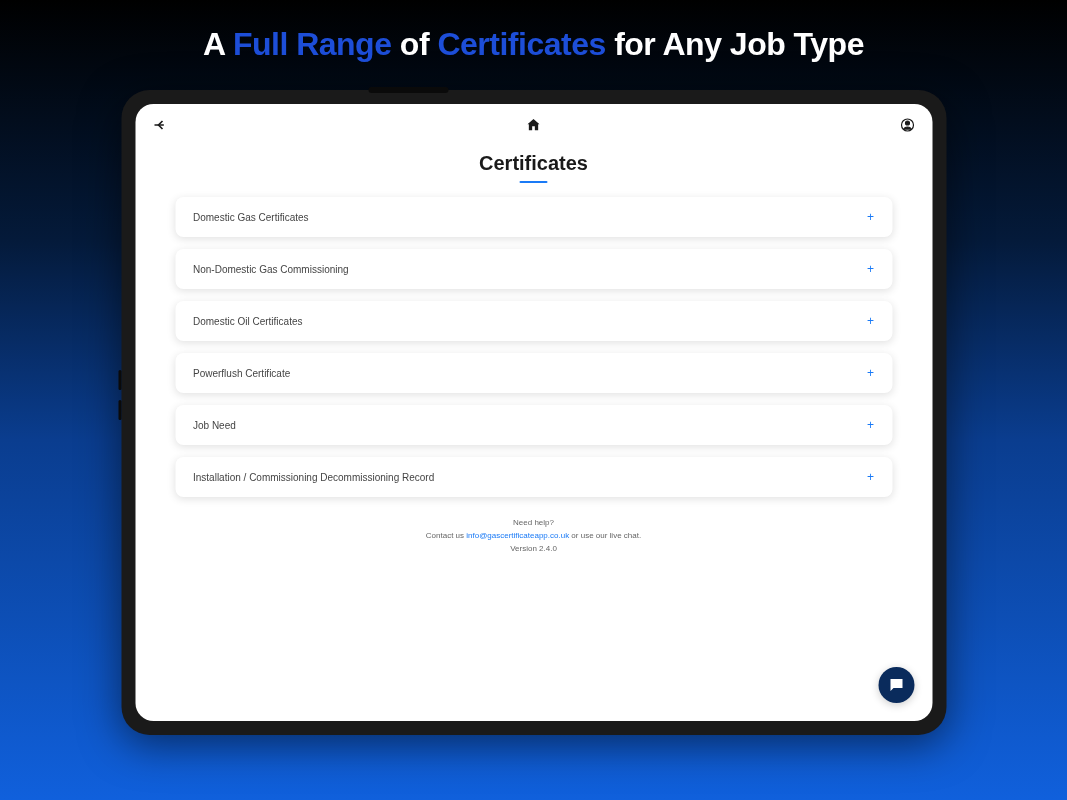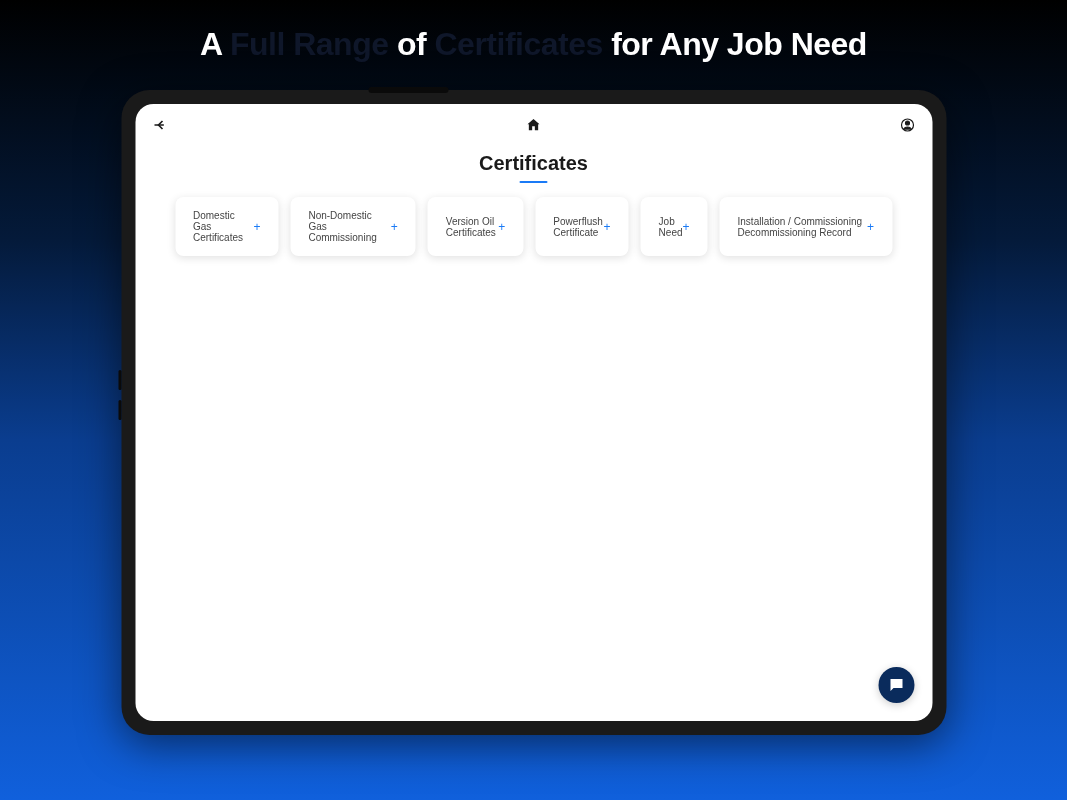--- a/index.html
+++ b/index.html
@@ -20,21 +20,21 @@
     .headline {
       text-align: center;
       color: #ffffff;
       font-size: 32px;
       font-weight: 700;
       padding-top: 26px;
       letter-spacing: -0.5px;
     }
     
     .headline .highlight {
-      color: #0f172a;
+      color: #1d4ed8;
     }
     
     .tablet-frame {
       position: absolute;
       top: 90px;
       left: 50%;
       transform: translateX(-50%);
       width: 825px;
       height: 645px;
       background: #1a1a1a;
@@ -100,21 +100,21 @@
       width: 28px;
       height: 2px;
       background: #1a7af6;
       margin: 6px auto 14px;
       border-radius: 1px;
     }
     
     .cert-list {
       padding: 0 40px;
       display: flex;
-      flex-direction: row;
+      flex-direction: column;
       gap: 12px;
     }
     
     .cert-item {
       background: #ffffff;
       border-radius: 8px;
       padding: 13px 18px;
       display: flex;
       align-items: center;
       justify-content: space-between;
@@ -160,21 +160,21 @@
     
     .chat-bubble svg {
       width: 18px;
       height: 18px;
     }
   </style>
 </head>
 <body>
 
 <div class="headline">
-  <span>A </span><span class="highlight">Full Range</span><span> of </span><span class="highlight">Certificates</span><span> for Any Job Need</span>
+  <span>A </span><span class="highlight">Full Range</span><span> of </span><span class="highlight">Certificates</span><span> for Any Job Type</span>
 </div>
 
 <div class="tablet-frame">
   <div class="tablet-notch"></div>
   <div class="tablet-side-btn" style="top:280px"></div>
   <div class="tablet-side-btn" style="top:310px"></div>
 
   <div class="screen">
 
     <div class="topbar">
@@ -204,37 +204,44 @@
     <div class="cert-list">
       <div class="cert-item">
         <span>Domestic Gas Certificates</span>
         <span class="cert-plus">+</span>
       </div>
       <div class="cert-item">
         <span>Non-Domestic Gas Commissioning</span>
         <span class="cert-plus">+</span>
       </div>
       <div class="cert-item">
-        <span>Version Oil Certificates</span>
+        <span>Domestic Oil Certificates</span>
         <span class="cert-plus">+</span>
       </div>
       <div class="cert-item">
         <span>Powerflush Certificate</span>
         <span class="cert-plus">+</span>
       </div>
       <div class="cert-item">
         <span>Job Need</span>
         <span class="cert-plus">+</span>
       </div>
       <div class="cert-item">
         <span>Installation / Commissioning Decommissioning Record</span>
         <span class="cert-plus">+</span>
       </div>
     </div>
 
+    <div class="footer-text">
+      <div>Need help?</div>
+      <div>
+        <span>Contact us </span><span class="email-link">info@gascertificateapp.co.uk</span><span> or use our live chat.</span>
+      </div>
+      <div>Version 2.4.0</div>
+    </div>
 
     <div class="chat-bubble">
       <svg viewBox="0 0 24 24" fill="#ffffff">
         <path d="M4 4h16v12H8l-4 4V4z"></path>
       </svg>
     </div>
 
   </div>
 </div>
 

